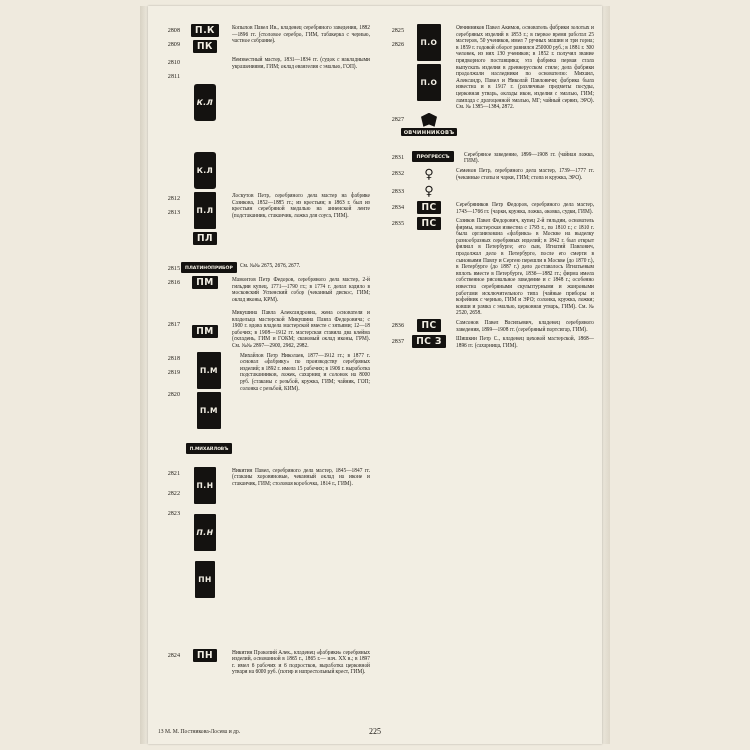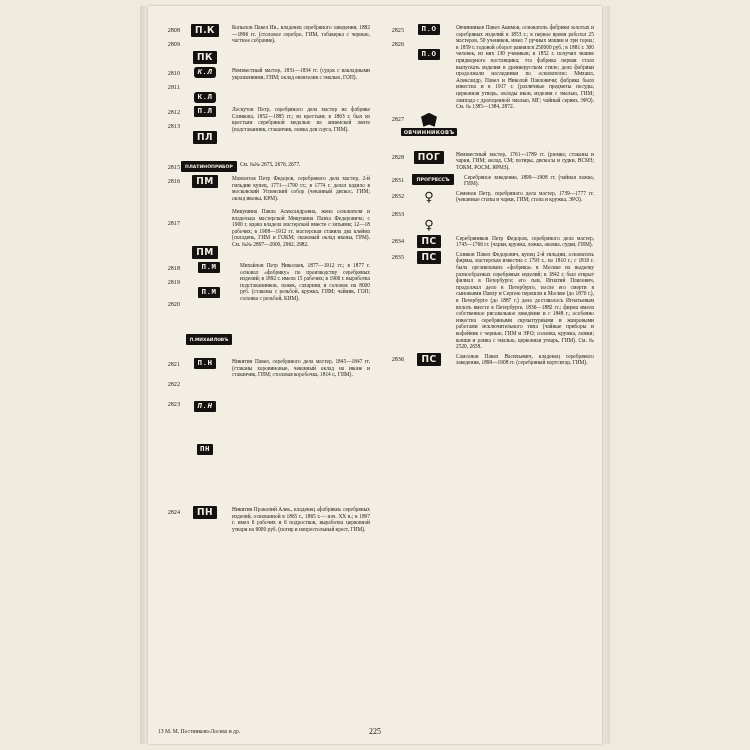--- a/index.html
+++ b/index.html
@@ -24,34 +24,34 @@
   .cols{position:absolute;left:0;top:0;width:454px;height:738px;}
   .col{position:absolute;top:18px;width:212px;}
   .colL{left:10px;}
   .colR{left:234px;}
 
   .entry{position:relative;display:block;margin-bottom:3px;}
   .row{display:flex;align-items:flex-start;}
   .numcell{width:22px;flex:0 0 22px;text-align:right;padding-right:3px;
     font-size:6.2px;line-height:8px;color:#2e2a24;padding-top:2px;}
   .markcell{width:44px;flex:0 0 44px;display:flex;flex-direction:column;
-    align-items:center;gap:14px;}
+    align-items:center;gap:3px;}
   .txtcell{flex:1 1 auto;padding-left:5px;font-size:5.4px;line-height:6.6px;
     text-align:justify;color:#211e19;hyphens:auto;}
 
   .mark{
     display:inline-block;background:#141210;color:#f2eee3;
     font-family:"DejaVu Sans", sans-serif;font-weight:bold;
     letter-spacing:.5px;text-align:center;
   }
   .m-rect{padding:1px 4px;font-size:9px;line-height:11px;border-radius:1px;}
-  .m-sm{padding:1px 3px;font-size:7.5px;line-height:9px;border-radius:1px;font-family:Liberation Mono, monospace;}
+  .m-sm{padding:14px 3px;font-size:7.5px;line-height:9px;border-radius:1px;}
   .m-wide{padding:1px 4px;font-size:7px;line-height:9px;border-radius:1px;letter-spacing:0;}
   .m-ital{font-style:italic;}
-  .m-round{border-radius:3px;}
+  .m-round{border-radius:3px;margin-top:28px;}
   .emblem{
     width:40px;display:flex;flex-direction:column;align-items:center;
   }
   .emblem .crest{
     width:16px;height:14px;background:#141210;
     clip-path:polygon(50% 0,100% 28%,85% 100%,50% 85%,15% 100%,0 28%);
     margin-bottom:1px;
   }
   .emblem .band{
     background:#141210;color:#f2eee3;font-family:"DejaVu Sans", sans-serif;
@@ -246,31 +246,20 @@
                 <div class="crest"></div>
                 <div class="band">ОВЧИННИКОВЪ</div>
               </div>
             </div>
             <div class="txtcell"></div>
           </div>
         </div>
 
         <div style="height:12px"></div>
 
-        <div class="entry">
-          <div class="row">
-            <div class="numcell">
-              <div>2828</div>
-            </div>
-            <div class="markcell">
-              <span class="mark m-rect">ПОГ</span>
-            </div>
-            <div class="txtcell">Неизвестный мастер, 1761—1789 гг. (рюмка; стаканы и чарки, ГИМ; оклад, СМ; потиры, дискосы и судки, ВСМЗ; ТОКМ, РОСМ, ЯРМЗ).</div>
-          </div>
-        </div>
 
 
 
         <div class="entry">
           <div class="row">
             <div class="numcell">
               <div>2831</div>
             </div>
             <div class="markcell" style="width:52px;flex:0 0 52px;">
               <span class="mark m-wide" style="font-size:4.8px;">ПРОГРЕССЪ</span>
@@ -323,20 +312,31 @@
             <div class="numcell">
               <div>2836</div>
             </div>
             <div class="markcell">
               <span class="mark m-rect">ПС</span>
             </div>
             <div class="txtcell">Самсонов Павел Васильевич, кладенец серебряного заведения, 1899—1908 гг. (серебряный портсигар, ГИМ).</div>
           </div>
         </div>
 
+        <div class="entry">
+          <div class="row">
+            <div class="numcell">
+              <div>2837</div>
+            </div>
+            <div class="markcell">
+              <span class="mark m-rect">ПС З</span>
+            </div>
+            <div class="txtcell">Шишкин Петр С., кладенец цеховой мастерской, 1868—1896 гг. (сахарница, ГИМ).</div>
+          </div>
+        </div>
 
       </div>
     </div>
 
     <div class="footer">
       <span class="note">13 М. М. Постникова-Лосева и др.</span>
     </div>
     <div class="pageno">225</div>
   </div>
 </div>

